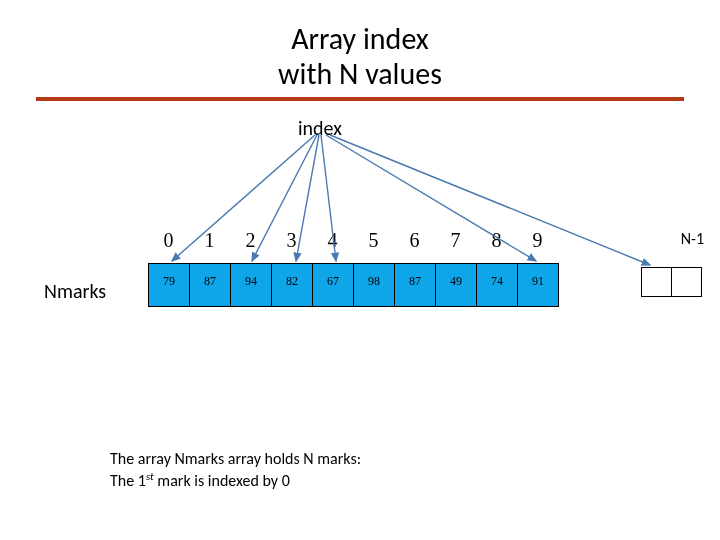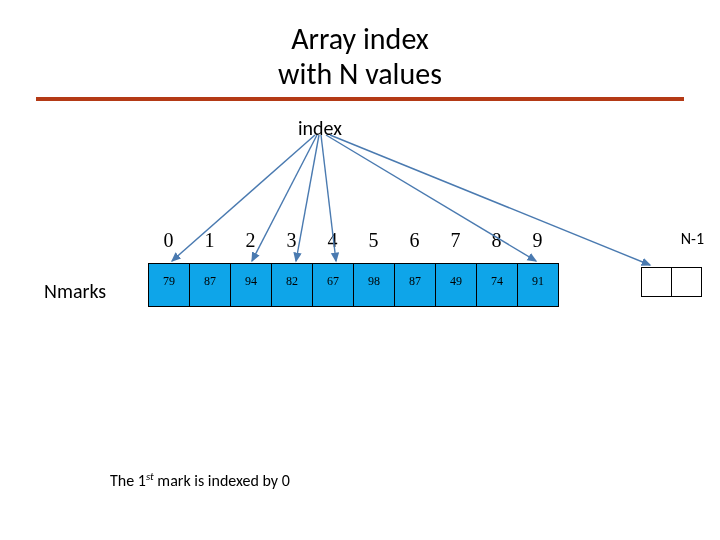--- a/index.html
+++ b/index.html
@@ -167,16 +167,17 @@
       <line x1="319" y1="24" x2="296" y2="150"></line>
       <line x1="321" y1="24" x2="336" y2="150"></line>
       <line x1="326" y1="24" x2="536" y2="150"></line>
       <line x1="330" y1="24" x2="650" y2="154"></line>
     </g>
   </svg>
 
 </div>
 
 <div class="caption">
+  <div>The array Nmarks array holds N marks:</div>
   <div>
     <span>The 1</span><sup>st</sup><span> mark is indexed by 0</span>
   </div>
 </div>
 
 </body></html>

